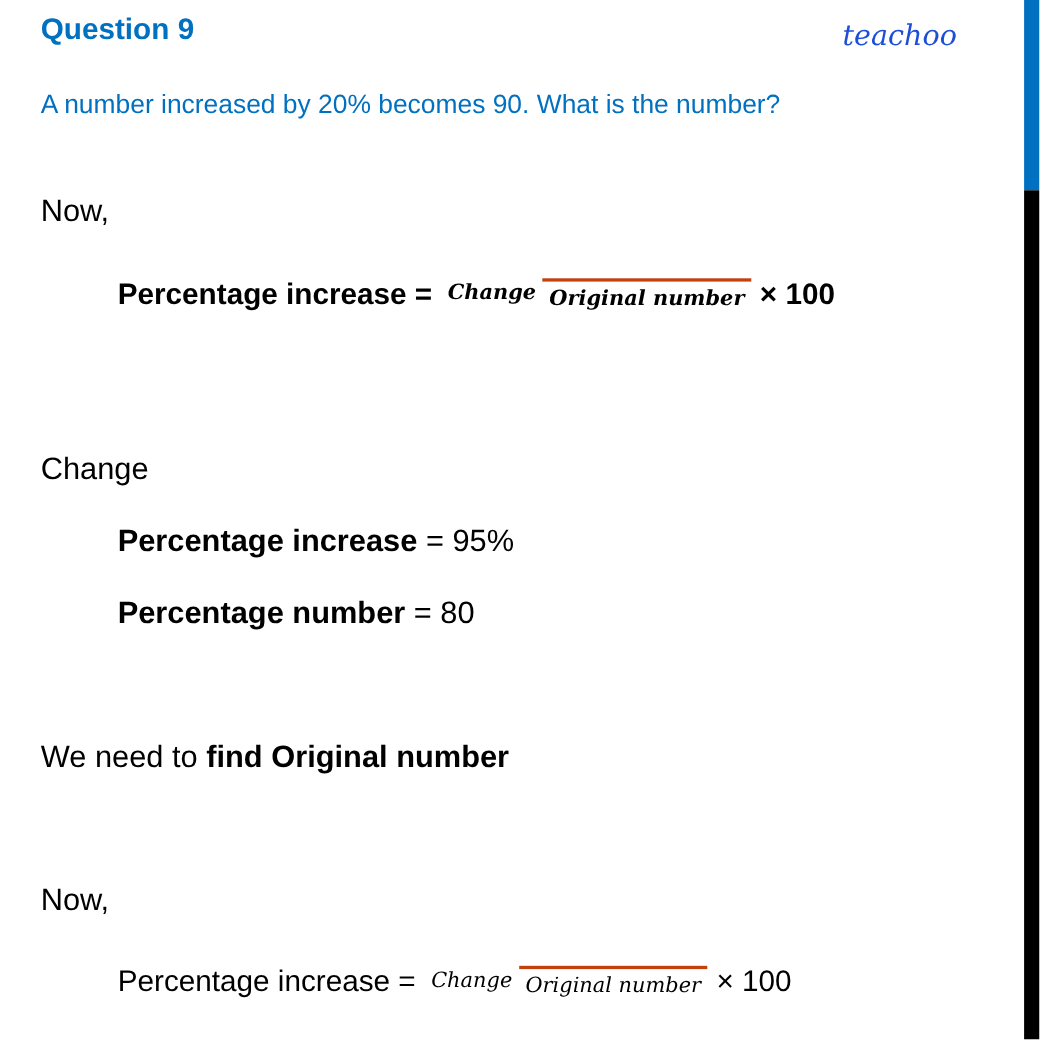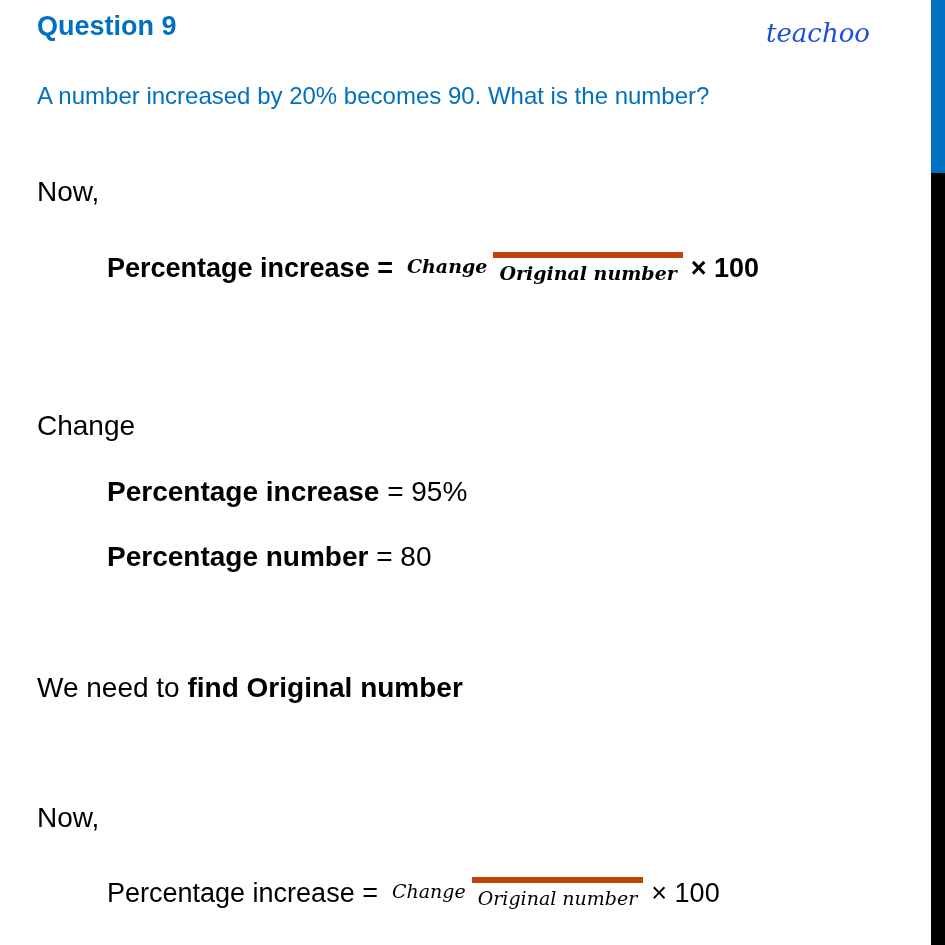--- a/index.html
+++ b/index.html
@@ -13,21 +13,21 @@
     .side-bar-black { position: absolute; left: 931px; top: 173px; width: 14px; height: 772px; background: #000; }
     .abs { position: absolute; white-space: nowrap; }
     .q-title { left: 37px; top: 11px; font-size: 27px; font-weight: bold; color: #0070C0; }
     .logo { left: 766px; top: 18px; font-family: "DejaVu Serif", serif; font-style: italic; font-weight: normal; font-size: 26px; letter-spacing: 0px; color: #1d4ed8; }
     .question { left: 37px; top: 82px; font-size: 24px; color: #0070C0; }
     .txt { font-size: 28px; text-align: center; }
     .b { font-weight: bold; }
     .formula { display: flex; align-items: center; font-size: 27px; }
     .frac { display: inline-flex; flex-direction: row; align-items: center; margin: 0 8px; font-family: "DejaVu Serif", serif; font-style: italic; font-size: 19px; }
     .frac .num { padding: 0 6px 4px; }
-    .frac .den { padding: 4px 6px 0; border-top: 6px solid #c2410c; }
+    .frac .den { padding: 4px 6px 0; border-top: 3px solid #c2410c; }
     .frac.bold { font-weight: bold; }
   </style>
 </head>
 <body>
 
 <div class="side-bar-blue"></div>
 <div class="side-bar-black"></div>
 
 <div class="abs q-title">Question 9</div>
 <div class="abs logo">teachoo</div>

